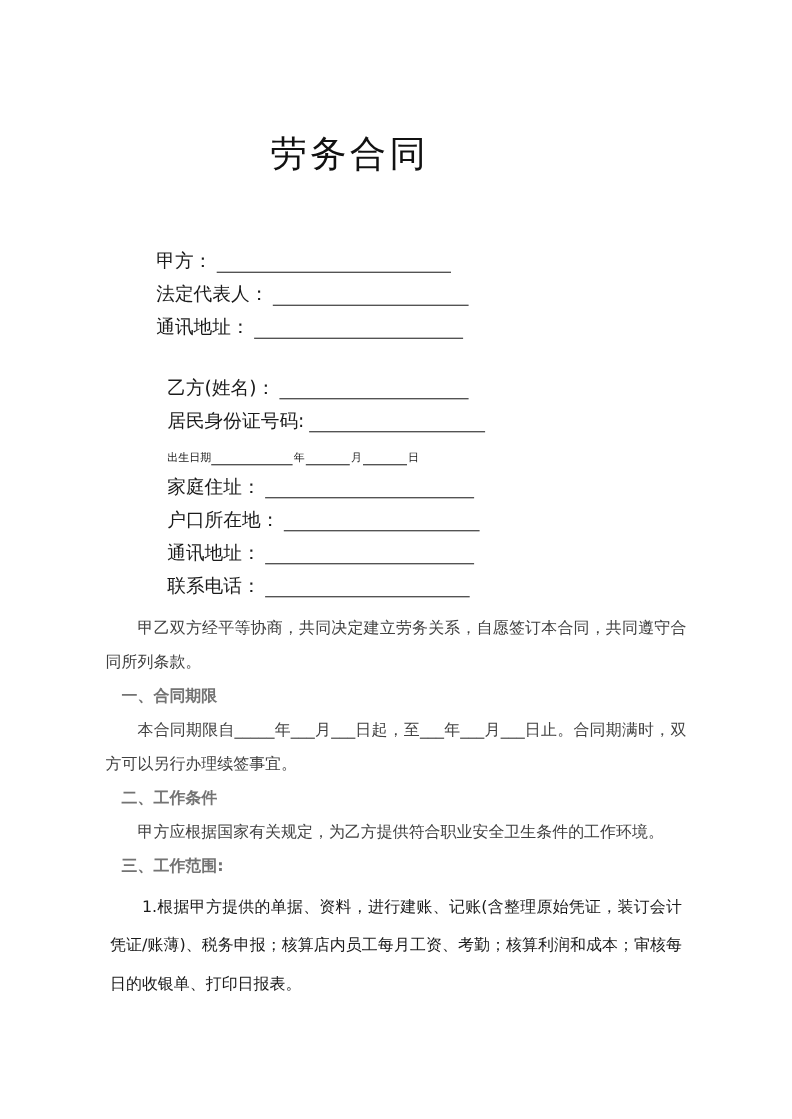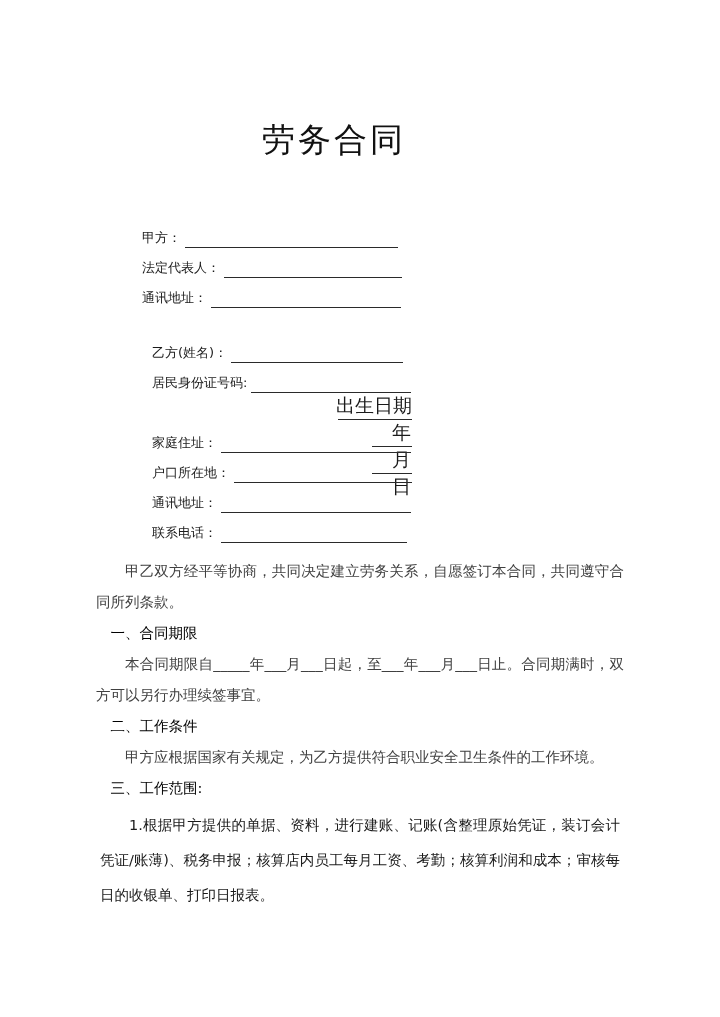--- a/index.html
+++ b/index.html
@@ -14,21 +14,21 @@
     background: #ffffff;
     overflow: hidden;
     font-family: "DejaVu Sans", "Liberation Sans", sans-serif;
     color: #1a1a1a;
   }
 
   
   .doc-title {
     position: absolute;
     top: 118px;
-    left: 16px;
+    left: 0;
     width: 636px;
     text-align: center;
     font-family: "DejaVu Serif", "Liberation Serif", serif;
     font-size: 33px;
     letter-spacing: 3px;
     color: #111111;
     font-weight: 400;
   }
 
   
@@ -36,21 +36,21 @@
     position: absolute;
     left: 142px;
   }
   .form-block.party-a { top: 218px; }
   .form-block.party-b { top: 333px; margin-left: 10px; }
 
   .form-row {
     display: flex;
     align-items: flex-end;
     height: 30px;
-    font-size: 13px;
+    font-size: 17px;
     line-height: 20px;
     white-space: nowrap;
   }
   .form-label {
     color: #1a1a1a;
   }
   .blank-line {
     display: inline-block;
     border-bottom: 1.3px solid #2a2a2a;
     height: 15px;
@@ -61,23 +61,22 @@
   .w-178 { width: 178px; }
   .w-172 { width: 172px; }
   .w-186 { width: 186px; }
   .w-160 { width: 160px; }
 
   
   .date-row {
     display: flex;
     align-items: flex-end;
     height: 30px;
-    font-size: 19px;
+    font-size: 10px;
     white-space: nowrap;
-    flex-direction: column;
   }
   .date-seg {
     display: inline-block;
     border-bottom: 1.3px solid #2a2a2a;
     height: 15px;
   }
   .dseg-1 { width: 74px; }
   .dseg-2 { width: 40px; }
   .dseg-3 { width: 40px; }
   .date-unit { padding: 0 1px; }
@@ -95,23 +94,23 @@
     line-height: 31px;
     text-align: justify;
     text-justify: inter-ideograph;
     color: #404040;
   }
   p.indent { text-indent: 2em; }
   h2.sec-head {
     margin: 0;
     font-size: 14.5px;
     line-height: 31px;
-    font-weight: normal;
+    font-weight: bold;
     text-indent: 1em;
-    color: #000000;
+    color: #737373;
   }
   p.item {
     margin: 4px;
     font-size: 14.5px;
     line-height: 35px;
     text-indent: 2em;
     text-align: justify;
     text-justify: inter-ideograph;
     color: #1a1a1a;
   }

